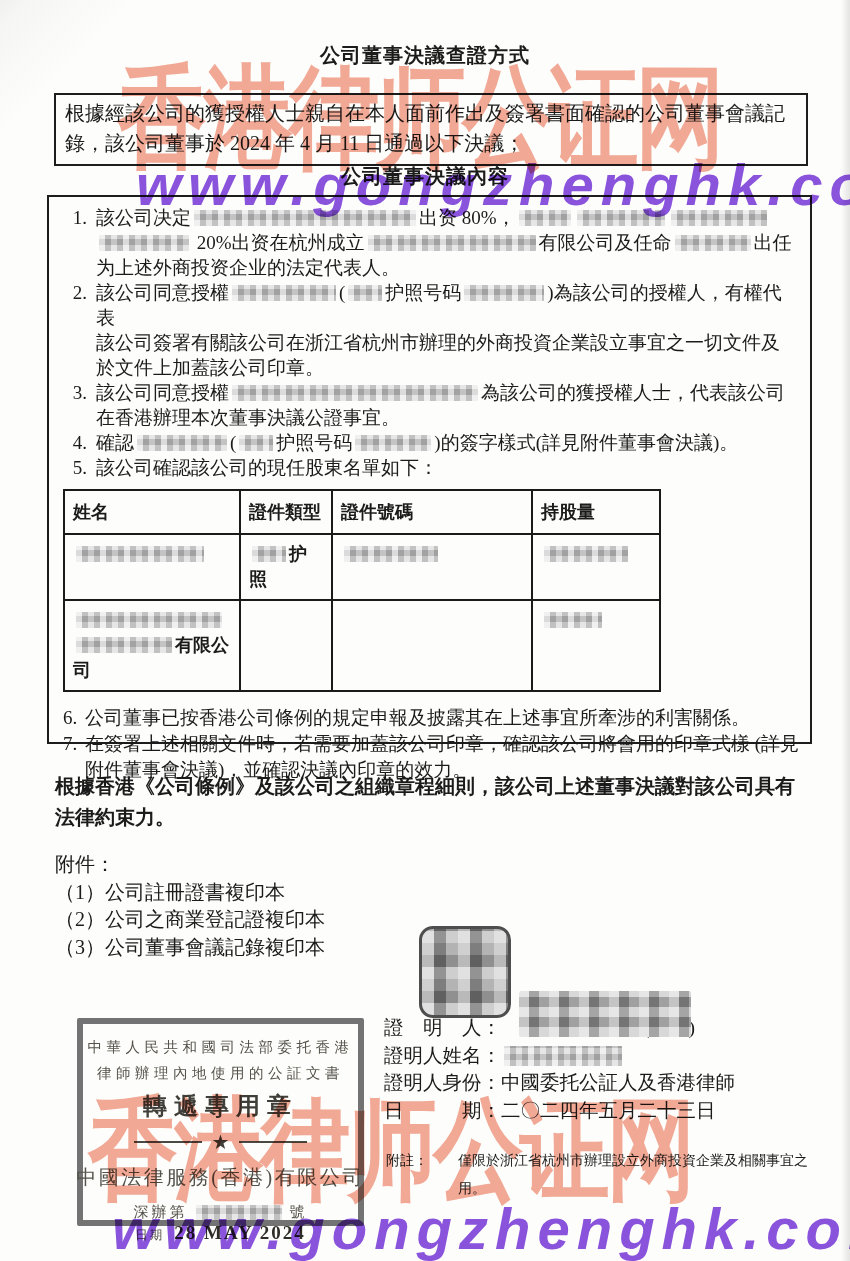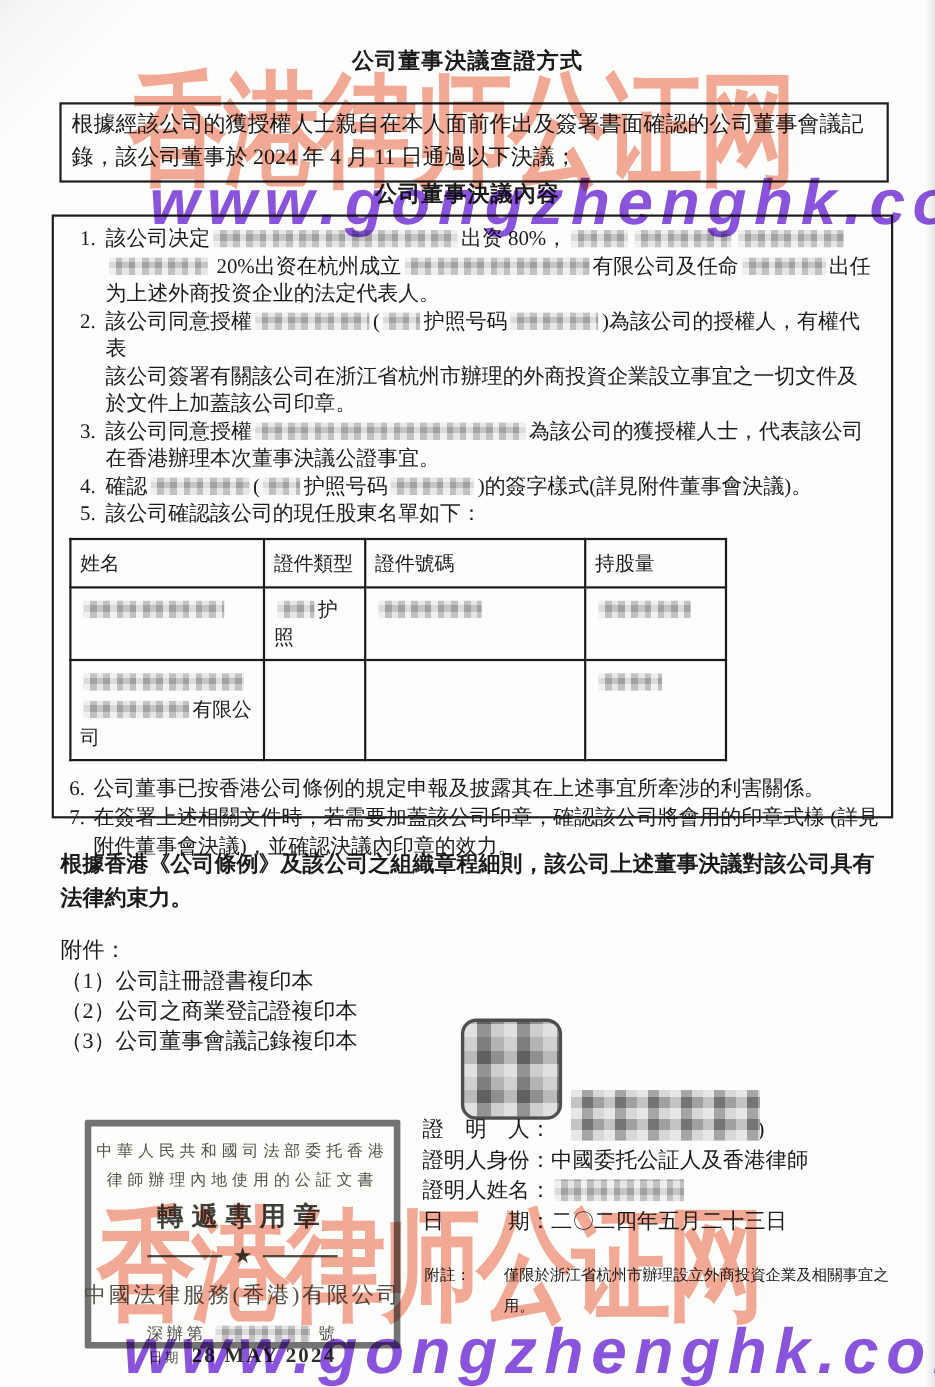--- a/index.html
+++ b/index.html
@@ -43,21 +43,21 @@
   .res-body{flex:1;}
 
   .redact{display:inline-block;height:16px;vertical-align:-2px;margin:0 3px;border-radius:1px;
     background-color:#cbcbcb;
     background-image:
       repeating-linear-gradient(90deg,rgba(255,255,255,.5) 0 6px,rgba(110,110,110,.28) 6px 12px,rgba(255,255,255,.18) 12px 18px,rgba(85,85,85,.22) 18px 24px),
       repeating-linear-gradient(0deg,rgba(255,255,255,.42) 0 6px,rgba(100,100,100,.2) 6px 12px);}
 
   
   .sh-table{border-collapse:collapse;margin:9px 0 0 2px;}
-  .sh-table td,.sh-table th{border:2.5px solid #1a1a1a;font-size:18px;font-weight:normal;
+  .sh-table td,.sh-table th{border:2.5px solid #1a1a1a;font-size:18px;font-weight:bold;
     text-align:left;vertical-align:top;padding:7px 8px;}
   .col-name{width:158px;} .col-type{width:74px;} .col-id{width:182px;} .col-share{width:110px;}
   .hdr-row th{height:28px;vertical-align:middle;}
   .data-row-1 td{height:48px;} .data-row-2 td{height:64px;}
 
   .notes{margin-top:13px;margin-left:2px;}
   .note-item{display:flex;line-height:26px;}
   .note-num{width:20px;min-width:20px;margin-right:2px;}
   .note-body{flex:1;}
 
@@ -188,24 +188,24 @@
   </div>
 
   <div class="seal-redact"></div>
   <div class="sig-redact"></div>
 
   <div class="certifier">
     <div class="cert-line">
       <span>證　明　人：</span><span class="sign-suffix">(簽署)</span>
     </div>
     <div class="cert-line">
+      <span>證明人姓名：</span><span class="redact name-redact"></span>
+    </div>
+    <div class="cert-line">
       <span>證明人身份：</span><span>中國委托公証人及香港律師</span>
-    </div>
-    <div class="cert-line">
-      <span>證明人姓名：</span><span class="redact name-redact"></span>
     </div>
     <div class="cert-line">
       <span>日　　　期：</span><span>二〇二四年五月二十三日</span>
     </div>
   </div>
 
   <div class="cert-note">
     <span class="cert-note-label">附註：</span>
     <span class="cert-note-value">僅限於浙江省杭州市辦理設立外商投資企業及相關事宜之用。</span>
   </div>

